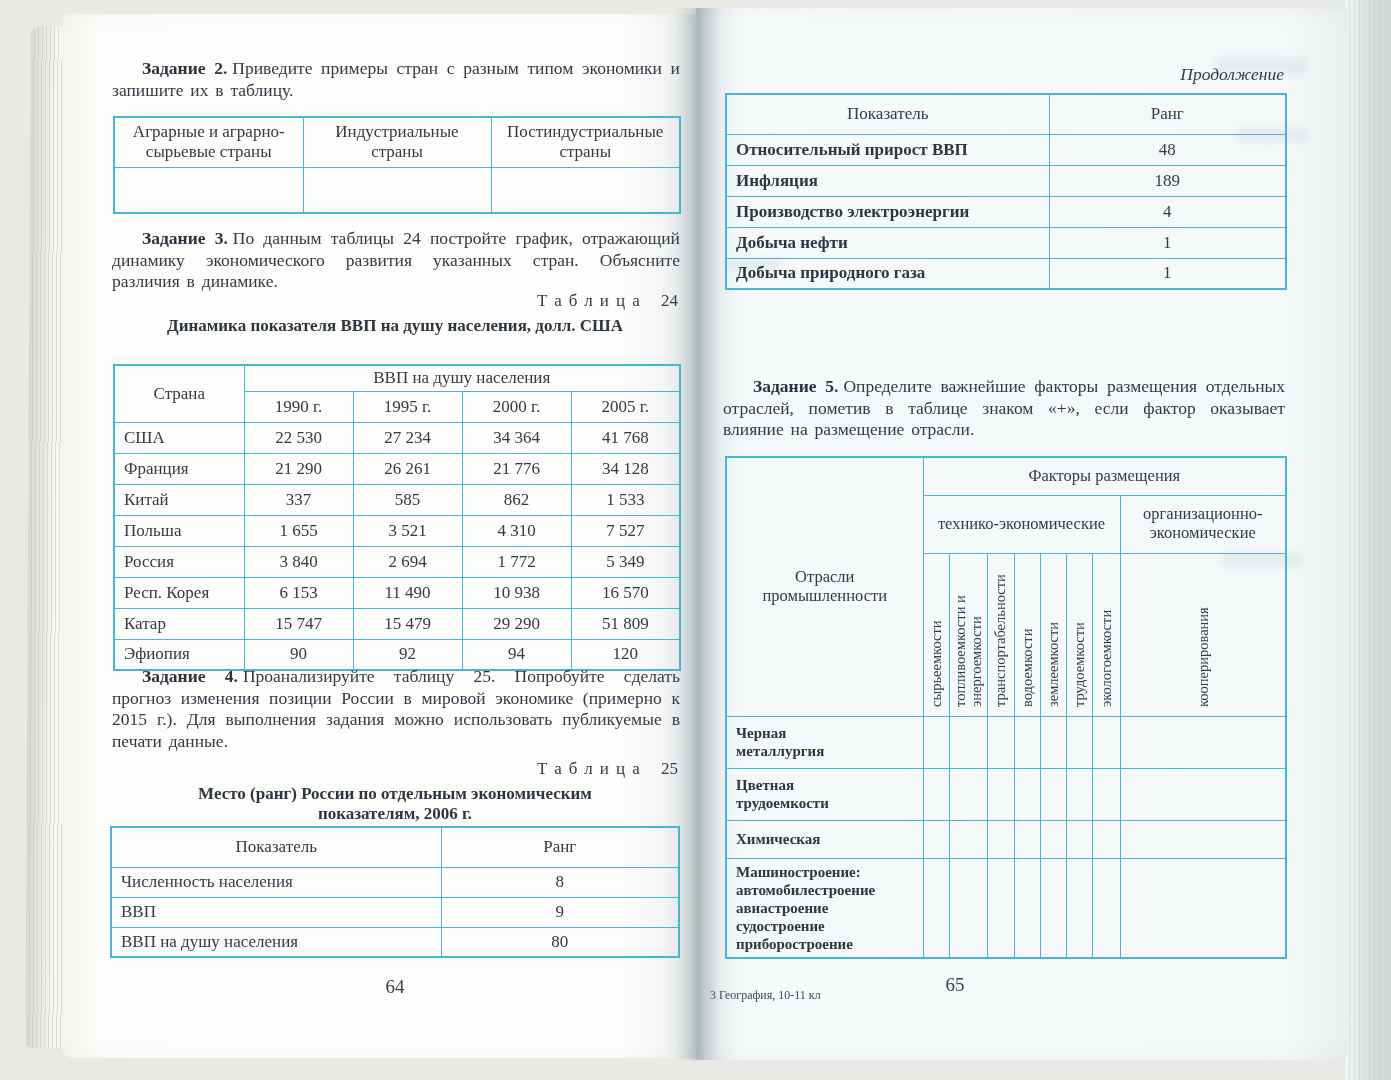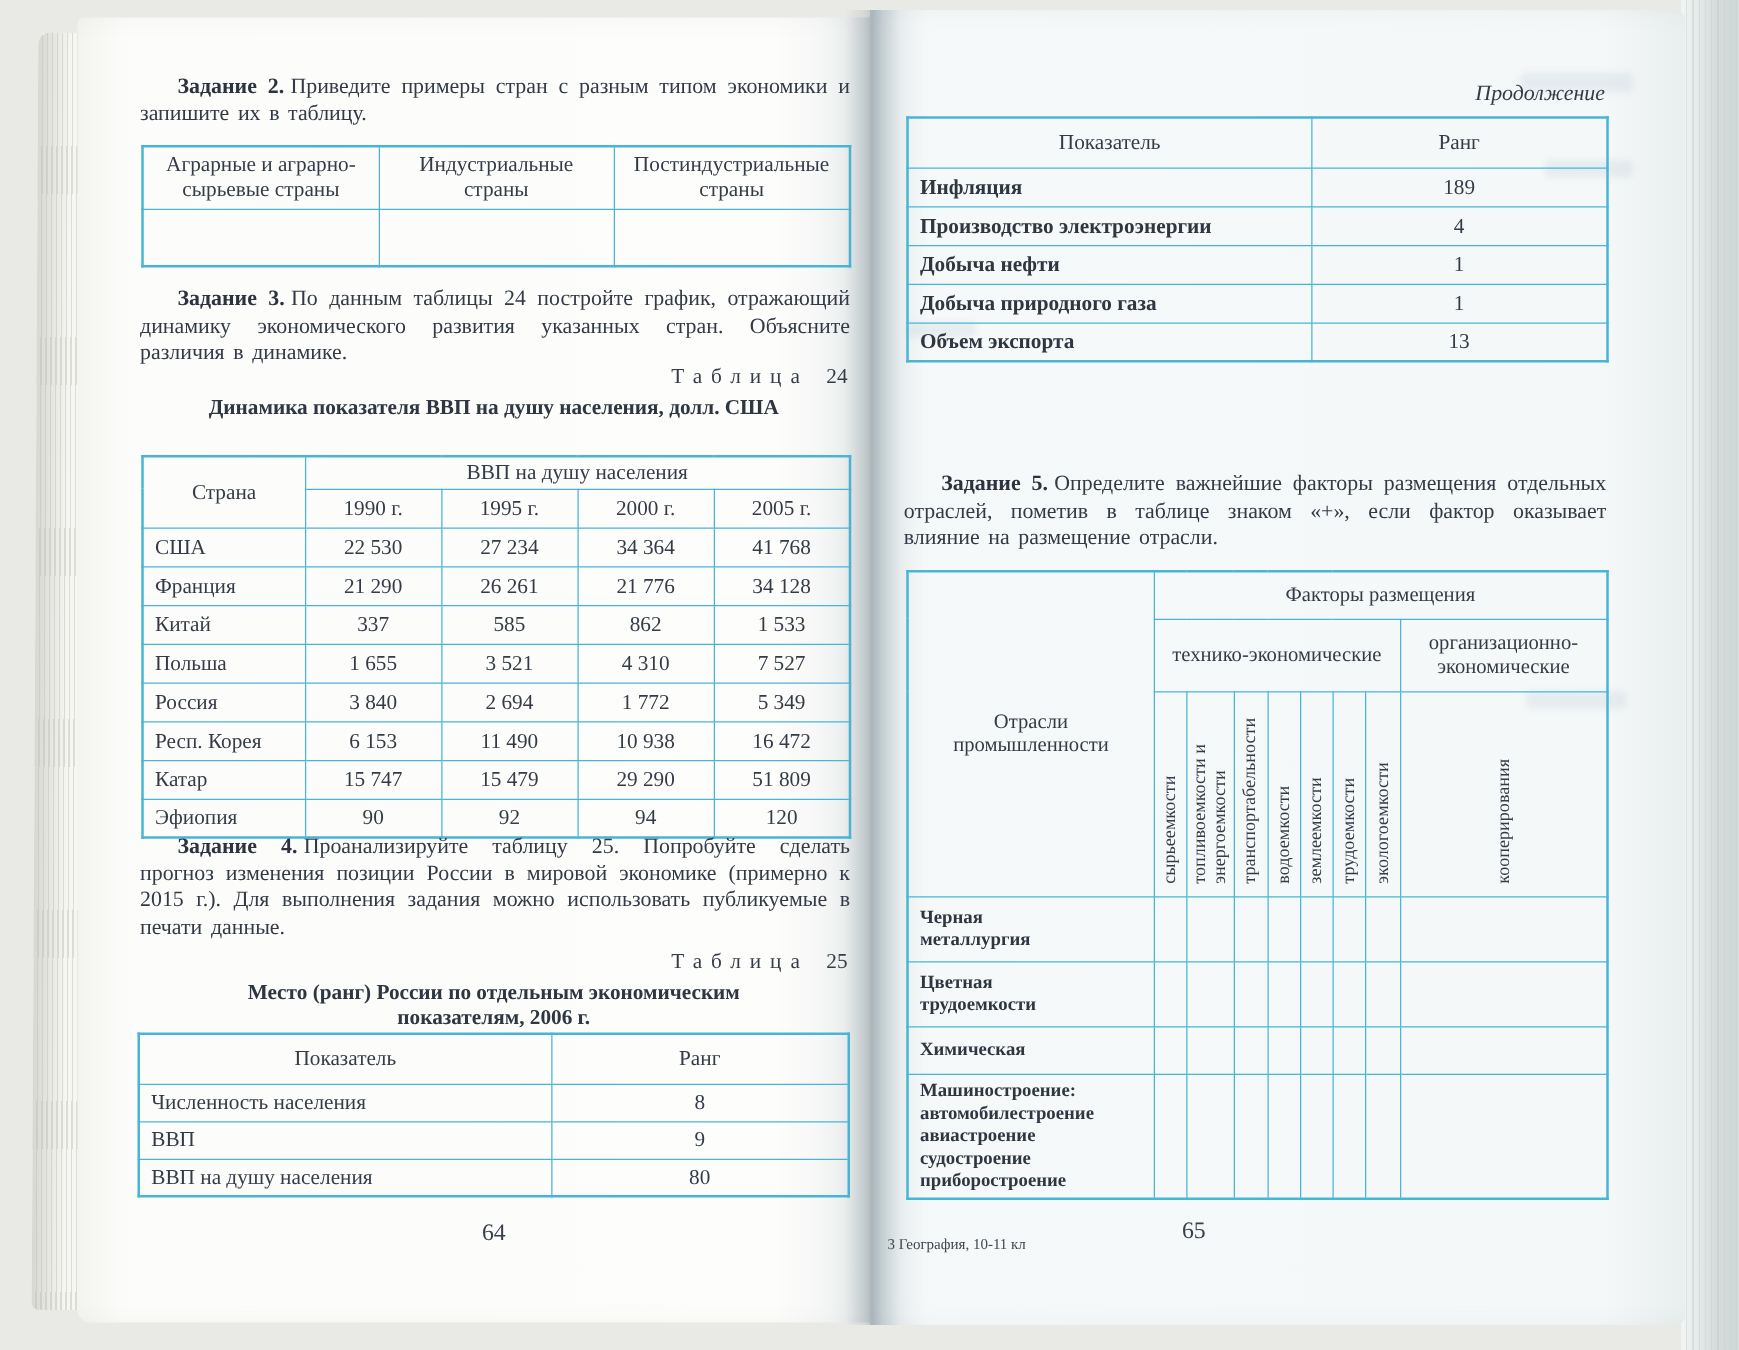--- a/index.html
+++ b/index.html
@@ -175,21 +175,21 @@
         <td class="cc">3 840</td>
         <td class="cc">2 694</td>
         <td class="cc">1 772</td>
         <td class="cc">5 349</td>
       </tr>
       <tr style="height:31px">
         <td class="lc">Респ. Корея</td>
         <td class="cc">6 153</td>
         <td class="cc">11 490</td>
         <td class="cc">10 938</td>
-        <td class="cc">16 472</td>
+        <td class="cc">16 570</td>
       </tr>
       <tr style="height:31px">
         <td class="lc">Катар</td>
         <td class="cc">15 747</td>
         <td class="cc">15 479</td>
         <td class="cc">29 290</td>
         <td class="cc">51 809</td>
       </tr>
       <tr style="height:31px">
         <td class="lc">Эфиопия</td>
@@ -255,38 +255,38 @@
       <colgroup>
           <col style="width:323px">
           <col style="width:237px">
         </colgroup>
       <tbody>
           <tr style="height:40px">
         <td class="cc">Показатель</td>
         <td class="cc">Ранг</td>
       </tr>
       <tr style="height:31px">
+        <td class="lc bold-name">Относительный прирост ВВП</td>
+        <td class="cc">48</td>
+      </tr>
+      <tr style="height:31px">
         <td class="lc bold-name">Инфляция</td>
         <td class="cc">189</td>
       </tr>
       <tr style="height:31px">
         <td class="lc bold-name">Производство электроэнергии</td>
         <td class="cc">4</td>
       </tr>
       <tr style="height:31px">
         <td class="lc bold-name">Добыча нефти</td>
         <td class="cc">1</td>
       </tr>
       <tr style="height:31px">
         <td class="lc bold-name">Добыча природного газа</td>
         <td class="cc">1</td>
-      </tr>
-      <tr style="height:31px">
-        <td class="lc bold-name">Объем экспорта</td>
-        <td class="cc">13</td>
       </tr>
     </tbody>
       </table>
   </div>
 
   <p class="task abs" style="left:27px;top:368px;width:562px;">
     <b>Задание 5.</b><span>Определите важнейшие факторы размещения отдельных отраслей, пометив в таблице знаком «+», если фактор оказывает влияние на размещение отрасли.</span>
   </p>
 
   <div class="abs" style="left:29px;top:448px;width:560px;">

